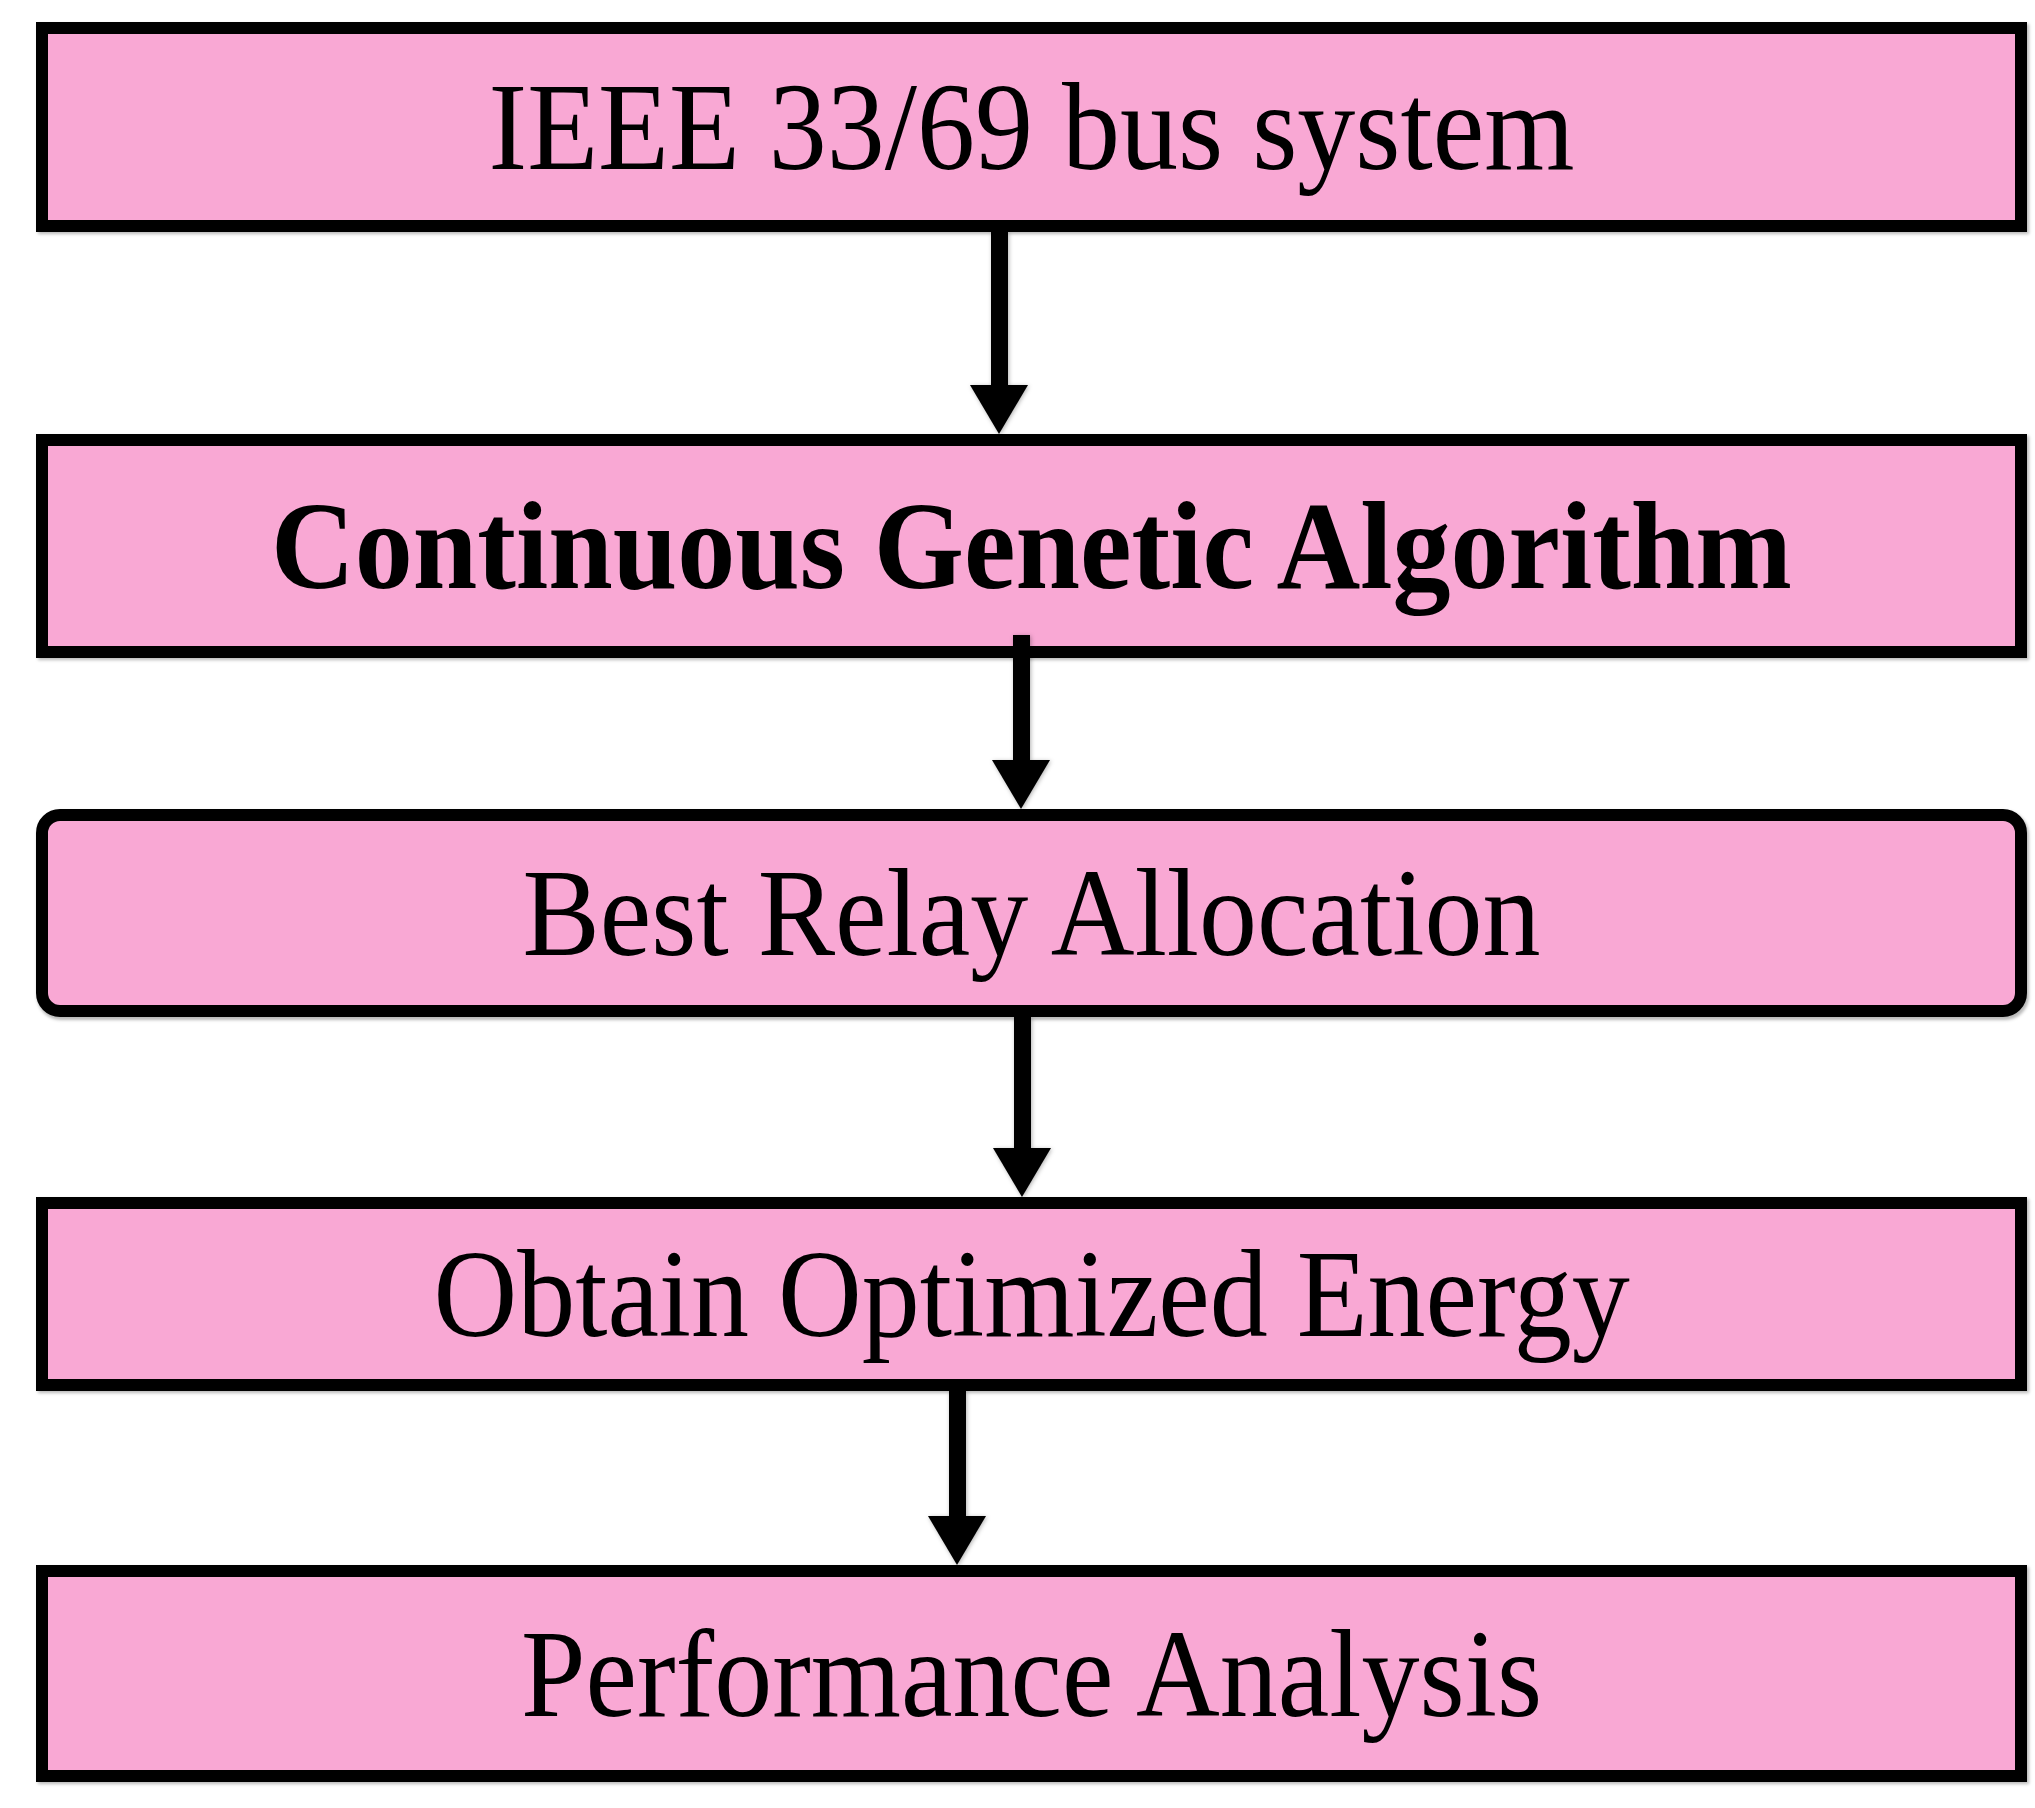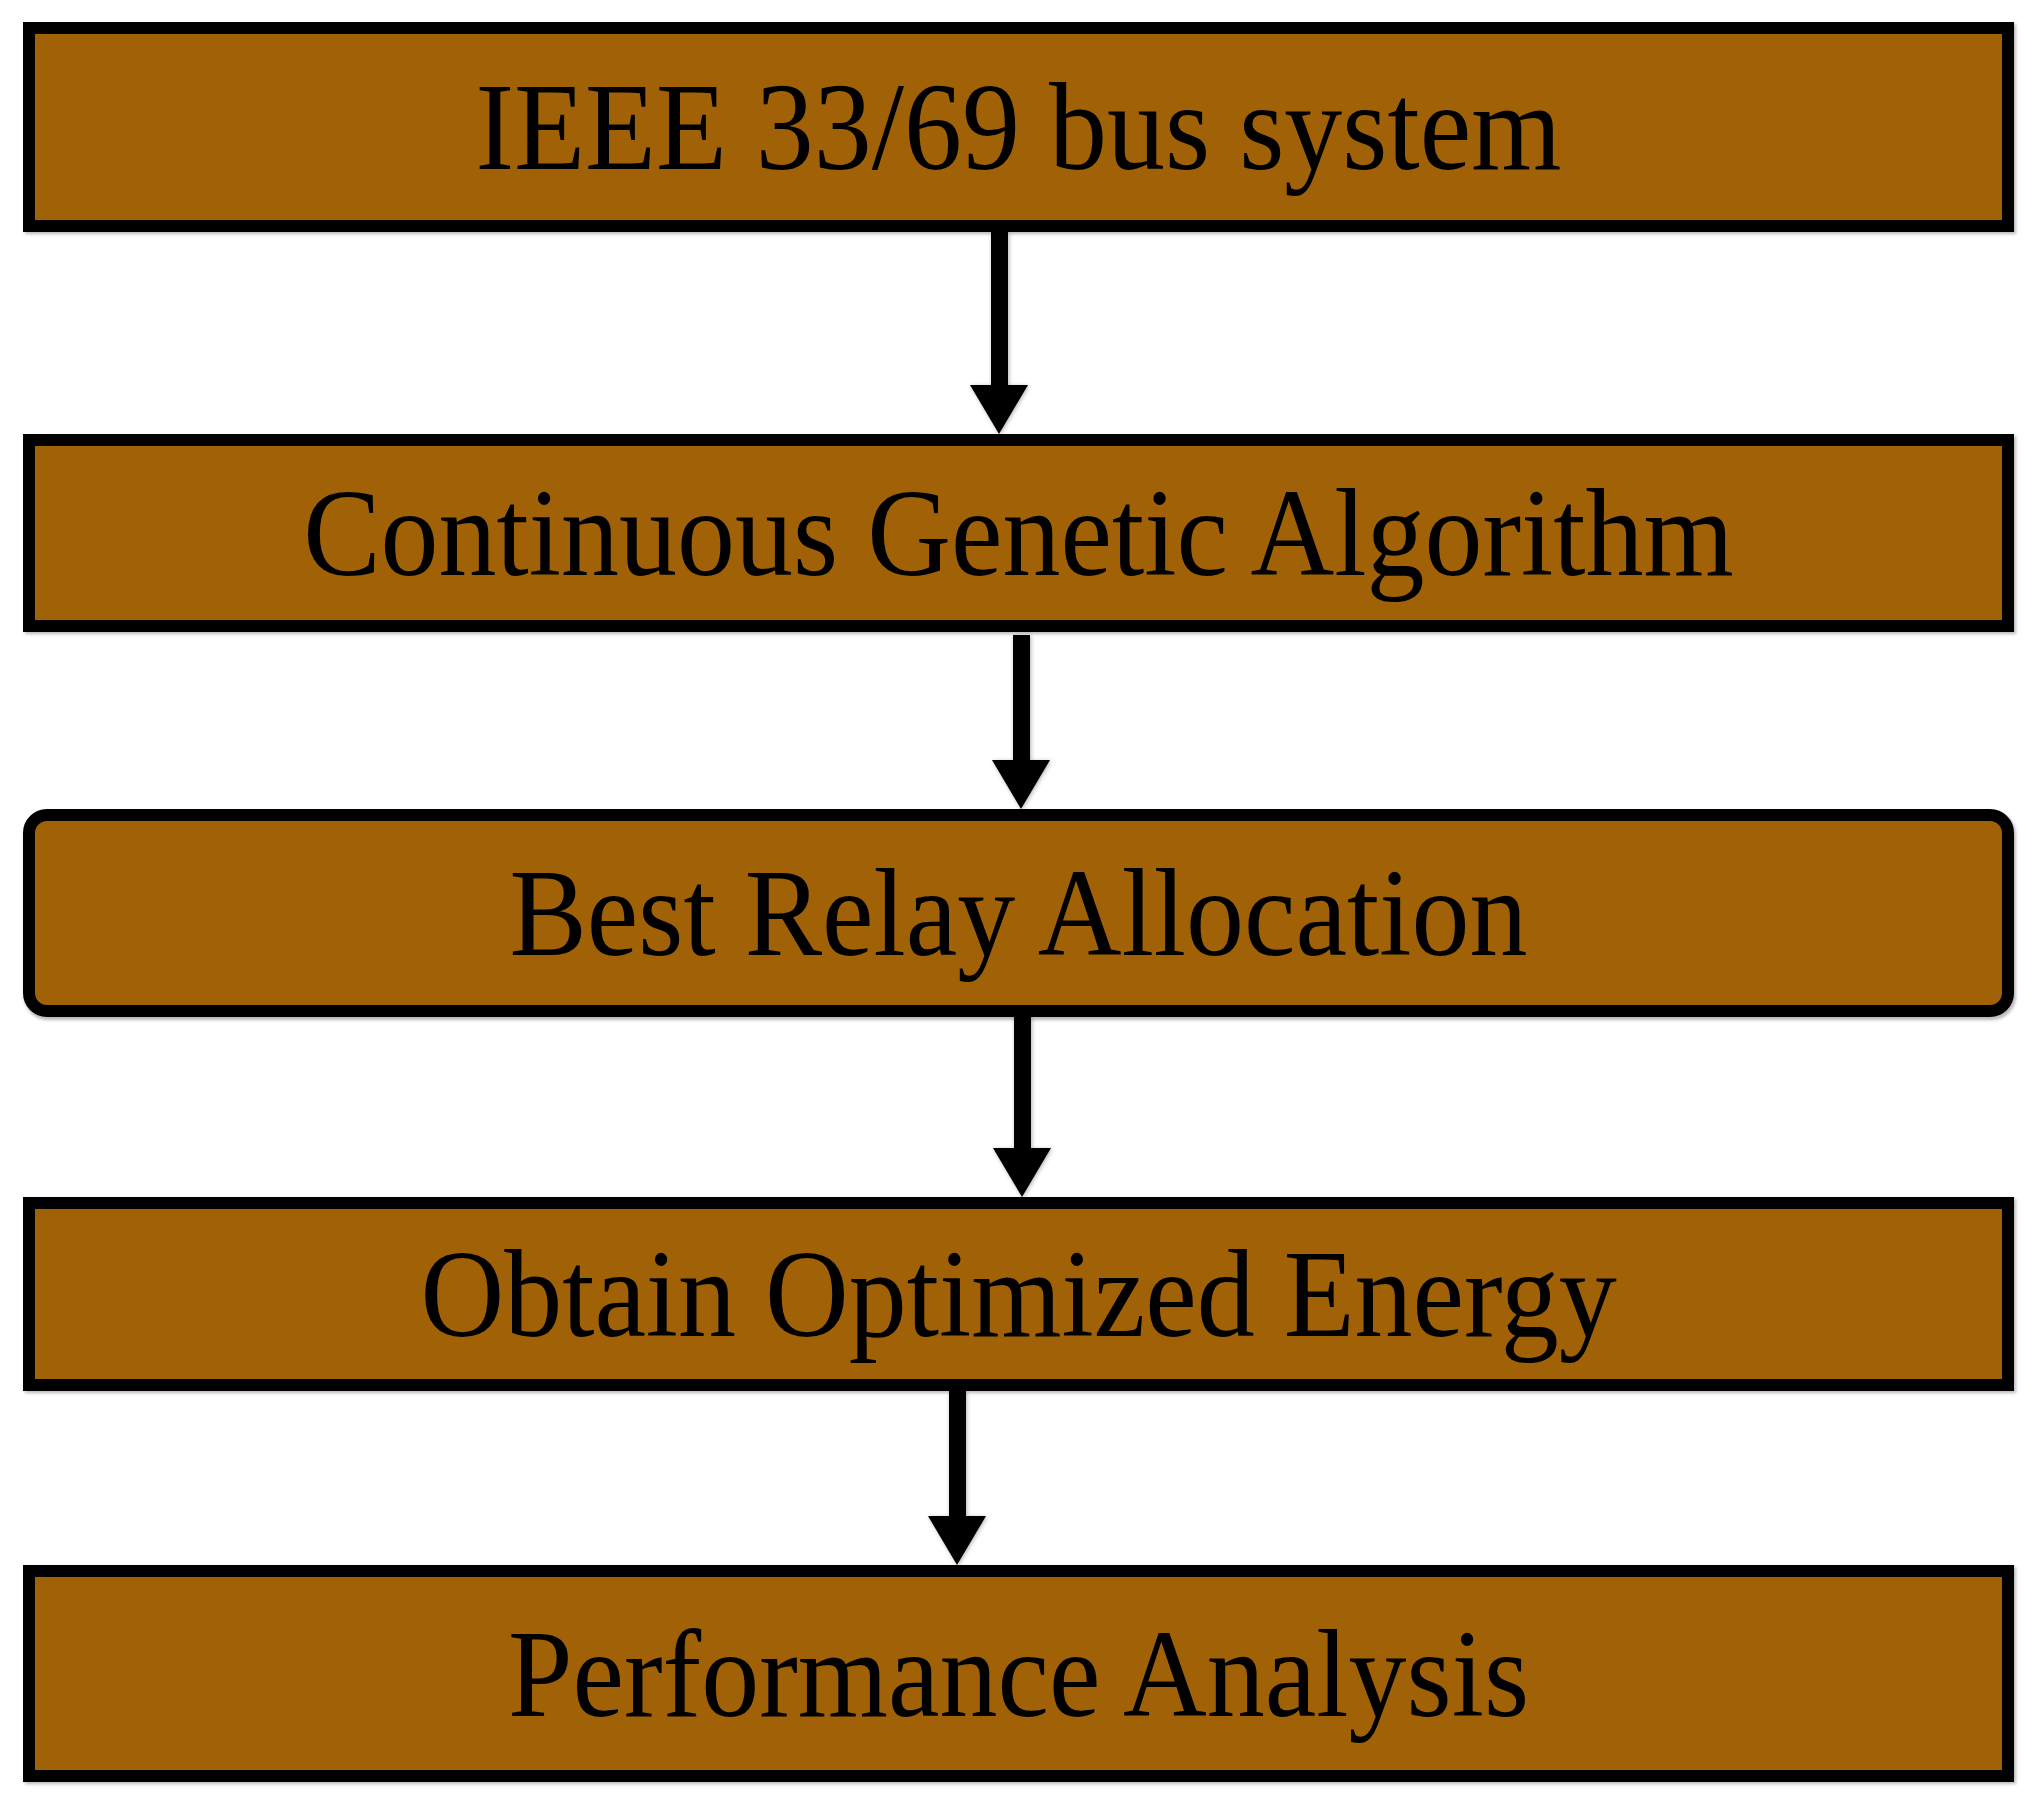--- a/index.html
+++ b/index.html
@@ -10,24 +10,24 @@
   .canvas {
     position: relative;
     width: 2035px;
     height: 1808px;
     background: #ffffff;
     overflow: hidden;
     font-family: "Liberation Serif", "DejaVu Serif", serif;
   }
   .node {
     position: absolute;
-    left: 23px;
+    left: 36px;
     width: 1991px;
     box-sizing: border-box;
-    background: #a16207;
+    background: #f9a8d4;
     border: 12.3px solid #000000;
     display: flex;
     align-items: center;
     justify-content: center;
     box-shadow: 1.5px 2.3px 3.1px rgba(0,0,0,0.28);
   }
   .node-label {
     font-size: 116px;
     line-height: 1;
     color: #000000;
@@ -63,21 +63,21 @@
 
   <div class="node" style="top:22px; height:210px;">
     <span class="node-label">IEEE 33/69 bus system</span>
   </div>
 
   <div class="arrow" style="left:970px; top:232px; height:202px;">
     <div class="shaft"></div>
     <div class="head"></div>
   </div>
 
-  <div class="node" style="top:434px; height:198px;">
+  <div class="node" style="top:434px; height:224px;font-weight:bold;">
     <span class="node-label">Continuous Genetic Algorithm</span>
   </div>
 
   <div class="arrow" style="left:992px; top:635px; height:174px;">
     <div class="shaft"></div>
     <div class="head"></div>
   </div>
 
   <div class="node" style="top:809px; height:208px;border-radius:24px;">
     <span class="node-label">Best Relay Allocation</span>

